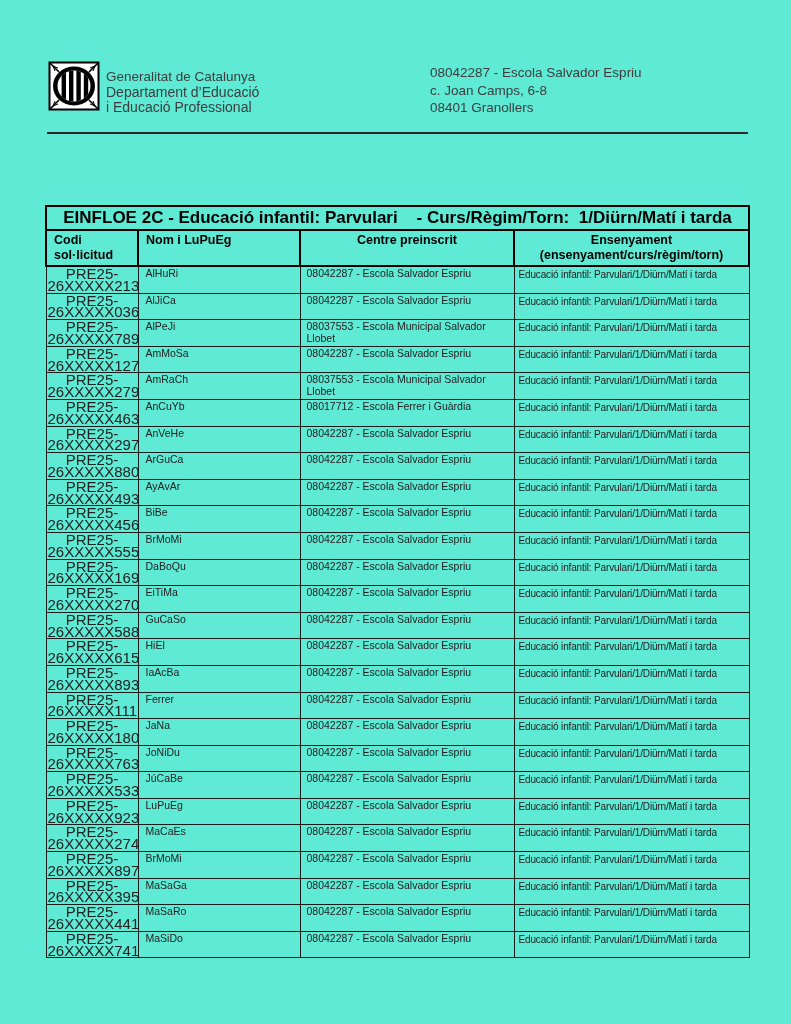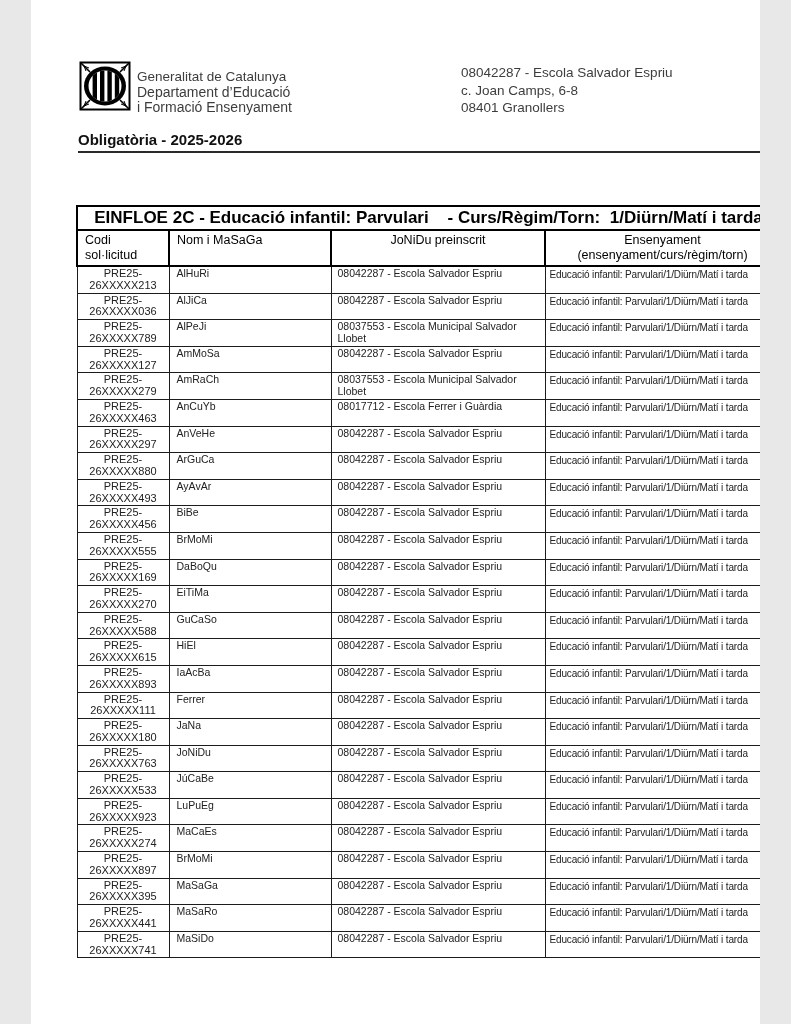--- a/index.html
+++ b/index.html
@@ -1,19 +1,19 @@
 <!DOCTYPE html>
 <html><head>
 <meta charset="utf-8">
 <style>
   html,body{margin:0;padding:0;background:#e8e8e8;}
   .page{
     position:relative;
-    width:729px;height:1024px;
-    background:#ffffff;
+    width:791px;height:1024px;
+    background:#5eead4;
     font-family:"Liberation Sans", sans-serif;
     color:#1a1a1a;
     overflow:hidden;
     margin:0 auto;
   }
   
   .logo-wrap{position:absolute;left:48px;top:61px;width:52px;height:50px;}
   .org-block{position:absolute;left:106px;top:69px;color:#3d3d3d;line-height:15.5px;}
   .org-line1{font-size:13.5px;font-weight:normal;}
   .org-line2,.org-line3{font-size:14px;font-weight:normal;}
@@ -39,27 +39,27 @@
     vertical-align:top;
     overflow:hidden;
   }
   .group-header-cell{
     border:2px solid #000 !important;
     font-size:17px;font-weight:bold;text-align:center;
     height:15px;padding:1px 0;white-space:pre;color:#000;
   }
   .col-header-row th{
     border:2px solid #000 !important;
-    font-size:12.5px;font-weight:normal;color:#000;
+    font-size:12.5px;font-weight:bold;color:#000;
     height:32px;padding:2px 4px 0 4px;line-height:14.5px;
   }
   .th-left{text-align:left;padding-left:7px !important;}
   .th-center{text-align:center;}
   .data-row td{height:23.6px;}
-  .td-codi{text-align:center;font-size:11px;line-height:11.8px;padding-top:1px;}
+  .td-codi{text-align:center;font-size:15px;line-height:11.8px;padding-top:1px;}
   .td-nom{padding:1px 2px 0 7px;line-height:11.5px;margin-left:18px;}
   .td-centre{padding:1px 3px 0 6px;line-height:11.5px;}
   .td-ens{padding:2px 0 0 4px;font-size:10px;letter-spacing:-0.15px;line-height:11px;white-space:nowrap;margin-left:42px;}
 </style>
 </head>
 <body>
 
 <div class="page">
 
   <div class="logo-wrap">
@@ -77,48 +77,47 @@
         <rect x="21.0" y="6" width="4.4" height="38"></rect>
         <rect x="28.4" y="6" width="4.4" height="38"></rect>
         <rect x="35.8" y="6" width="4.4" height="38"></rect>
       </g>
     </svg>
   </div>
 
   <div class="org-block">
     <div class="org-line1">Generalitat de Catalunya</div>
     <div class="org-line2">Departament d’Educació</div>
-    <div class="org-line3">i Formació Ensenyament</div>
+    <div class="org-line3">i Educació Professional</div>
   </div>
 
   <div class="addr-block">
     <div>08042287 - Escola Salvador Espriu</div>
     <div>c. Joan Camps, 6-8</div>
     <div>08401 Granollers</div>
   </div>
 
   <div class="title-block">
-    <div>Obligatòria - 2025-2026</div>
   </div>
 
   <table class="main-table">
     <colgroup>
         <col class="c1">
         <col class="c2">
         <col class="c3">
         <col class="c4">
       </colgroup>
     <thead>
       <tr>
         <td class="group-header-cell" colspan="4">EINFLOE 2C - Educació infantil: Parvulari    - Curs/Règim/Torn:  1/Diürn/Matí i tarda</td>
       </tr>
       <tr class="col-header-row">
         <th class="th-left">Codi sol·licitud</th>
-        <th class="th-left">Nom i MaSaGa</th>
-        <th class="th-center">JoNiDu preinscrit</th>
+        <th class="th-left">Nom i LuPuEg</th>
+        <th class="th-center">Centre preinscrit</th>
         <th class="th-center">Ensenyament (ensenyament/curs/règim/torn)</th>
       </tr>
     </thead>
     <tbody>
     <tr class="data-row">
       <td class="td-codi">
         <div>PRE25-</div>
         <div>26XXXXX213</div>
       </td>
       <td class="td-nom">AlHuRi</td>

